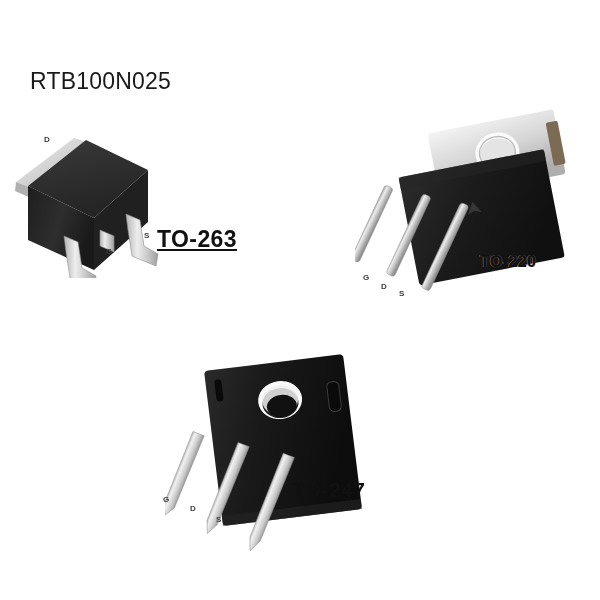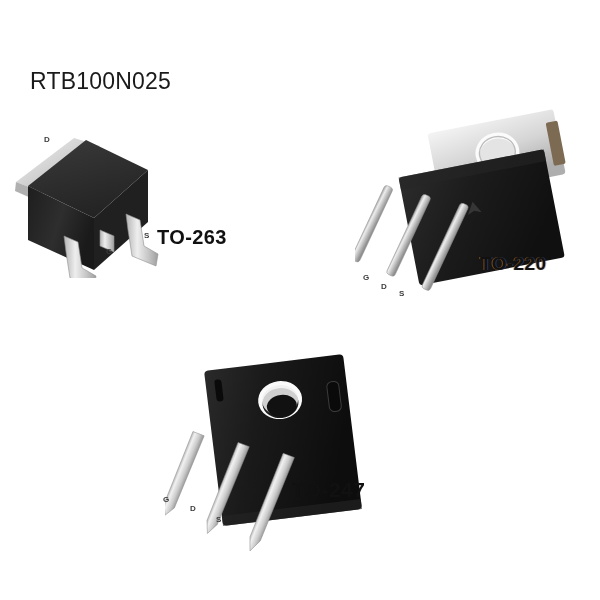--- a/index.html
+++ b/index.html
@@ -34,22 +34,22 @@
   
   .pkg-caption {
     position: absolute;
     color: #111111;
     font-family: "Liberation Sans", sans-serif;
     font-weight: 700;
     font-size: 20px;
     letter-spacing: 0.4px;
     white-space: nowrap;
   }
-  #cap-263 { left: 157px; top: 226px; font-size: 20px; }
-  #cap-220 { left: 480px; top: 253px; font-size: 19px;
+  #cap-263 { left: 157px; top: 226px; font-size: 23px; text-decoration: underline; }
+  #cap-220 { left: 480px; top: 253px; font-size: 16px;
              text-shadow: -1px 0 rgba(200,120,30,.55), 1px 0 rgba(60,90,180,.45); }
   #cap-247 { left: 292px; top: 478px; font-size: 21px; }
 
   
   .pin {
     position: absolute;
     color: #3b3b3b;
     font-family: "Liberation Sans", sans-serif;
     font-size: 8px;
     font-weight: 700;

